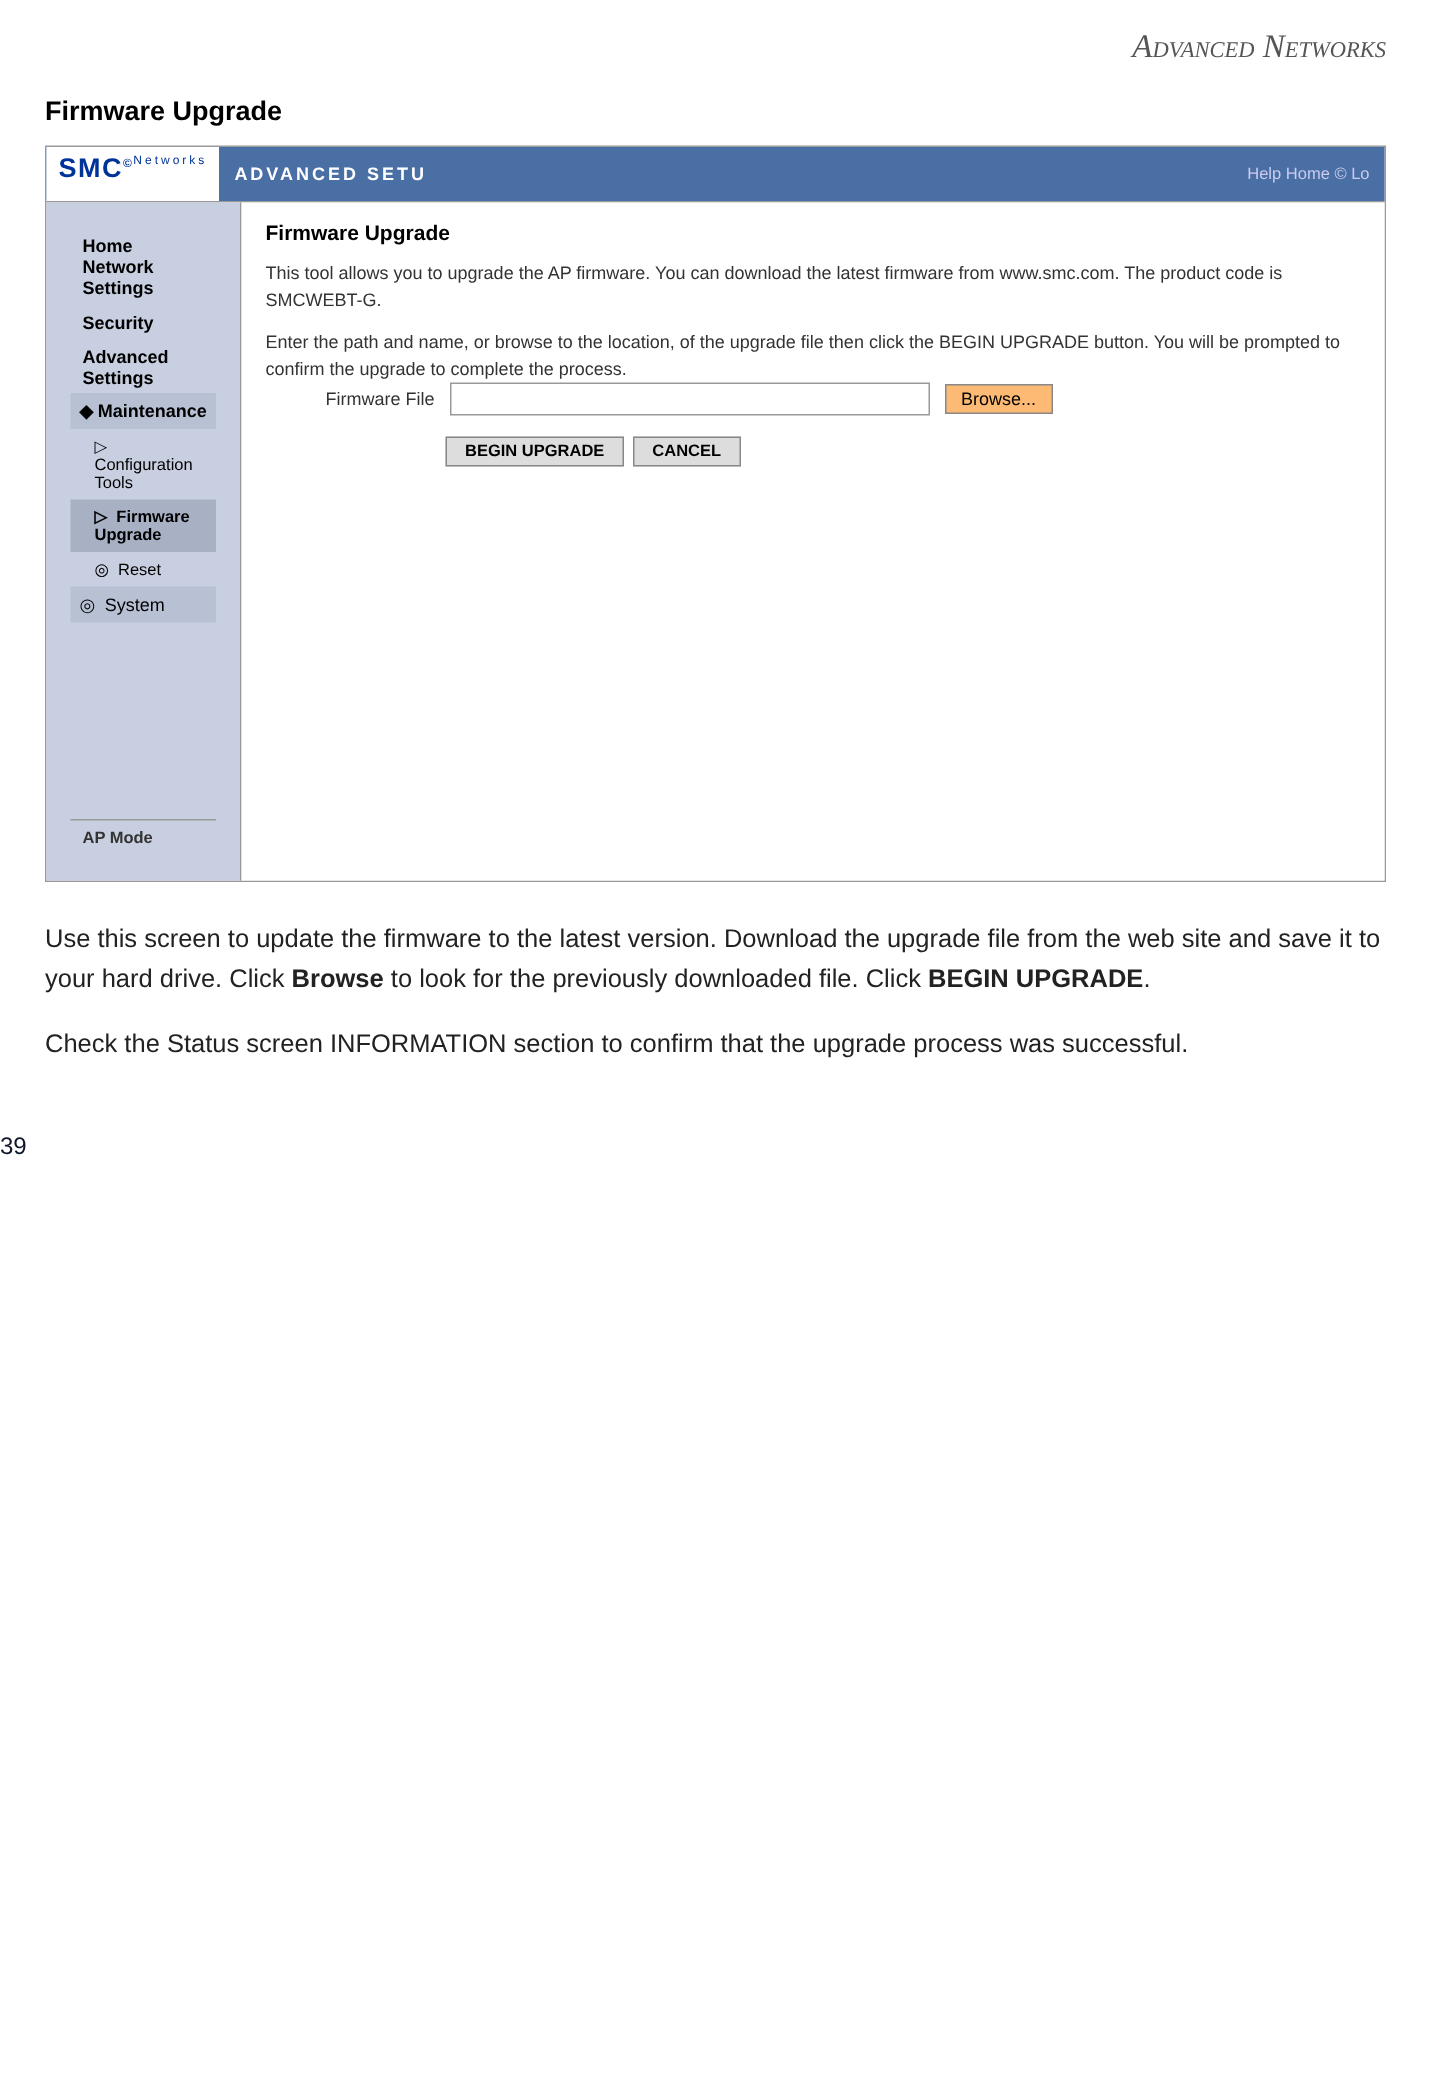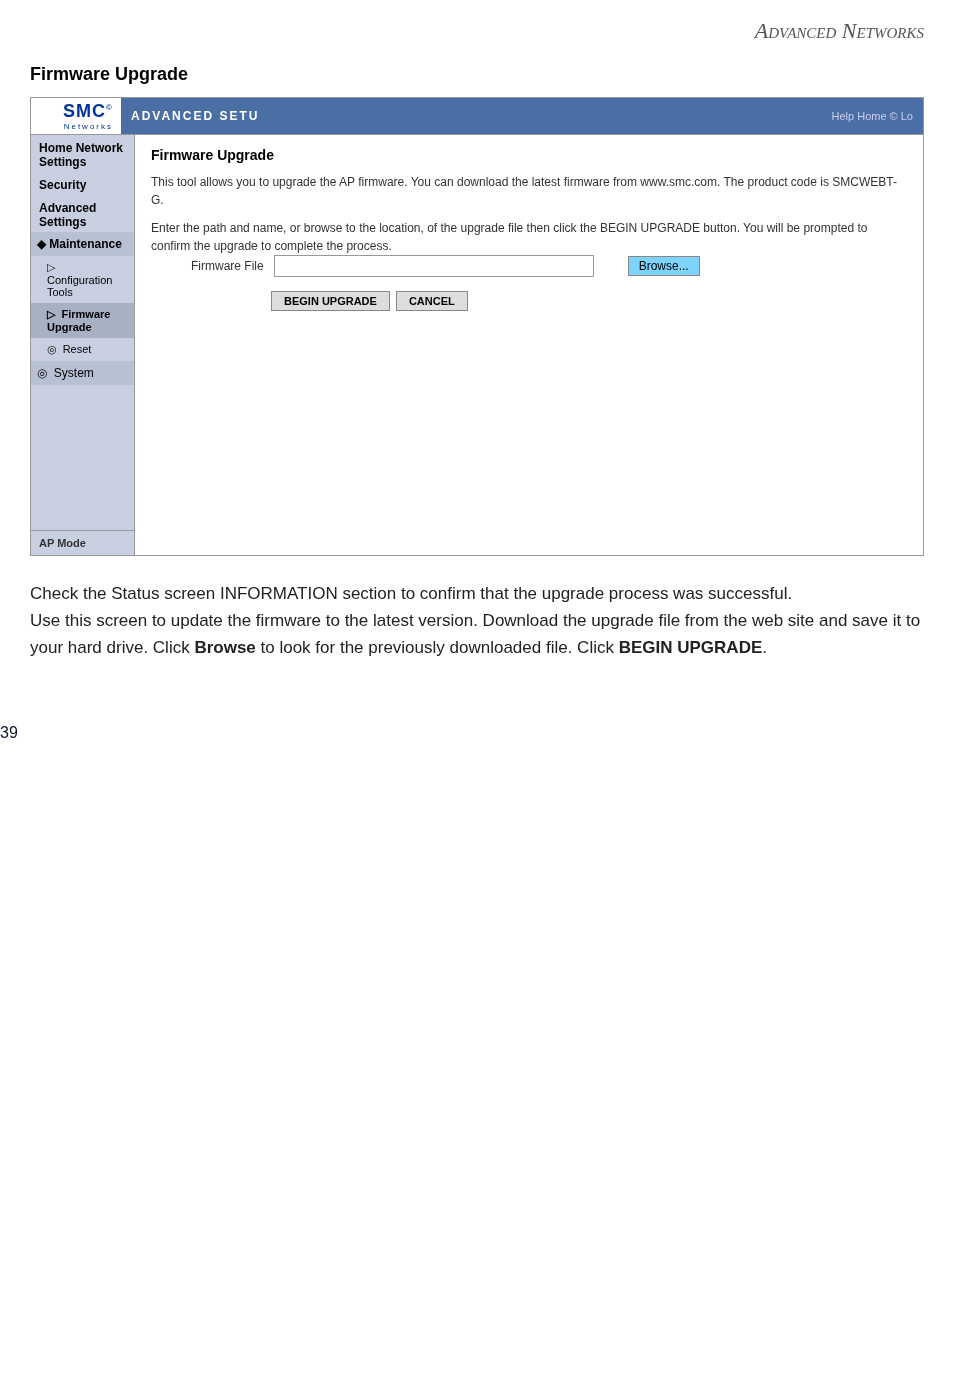--- a/index.html
+++ b/index.html
@@ -47,22 +47,22 @@
     .panel-topbar {
       background: #4a6fa5;
       display: flex;
       align-items: stretch;
       height: 36px;
     }
     .panel-logo {
       background: #fff;
       padding: 4px 8px;
       display: flex;
-      flex-direction: column;
-      align-items: flex-end;
+      flex-direction: row;
+      align-items: flex-start;
       justify-content: center;
       min-width: 90px;
     }
     .logo-smc {
       font-size: 18px;
       font-weight: bold;
       color: #003399;
       letter-spacing: 1px;
     }
     .logo-smc sup {
@@ -99,24 +99,24 @@
 
     
     .panel-body {
       display: flex;
       flex: 1;
       border-top: 1px solid #999;
     }
 
     
     .sidebar {
-      width: 104px;
+      width: 130px;
       background: #c8cfe0;
       border-right: 1px solid #999;
-      padding: 0;
+      padding: 16px;
       min-height: 420px;
     }
     .sidebar-item {
       padding: 5px 8px;
       font-size: 12px;
       color: #000;
       cursor: pointer;
       border-bottom: none;
     }
     .sidebar-item.active {
@@ -183,25 +183,24 @@
     }
     .firmware-input {
       border: 1px solid #999;
       padding: 2px 4px;
       font-size: 12px;
       width: 320px;
       height: 22px;
     }
     .browse-button {
       border: 1px solid #888;
-      background: #7dd3fc;
+      background: #fdba74;
       padding: 2px 10px;
       font-size: 12px;
       cursor: pointer;
-      margin-left: 24px;
     }
 
     
     .action-buttons {
       display: flex;
       gap: 6px;
       padding-left: 120px;
       margin-top: 6px;
     }
     .btn {
@@ -321,25 +320,25 @@
       <div class="action-buttons">
         <button class="btn">BEGIN UPGRADE</button>
         <button class="btn">CANCEL</button>
       </div>
     </div>
 
   </div>
 </div>
 
 <div class="desc-text">
-  <p>
-    Check the Status screen INFORMATION section to confirm that
-    the upgrade process was successful.
-  </p>
   <p style="margin-bottom: 16px;">
     Use this screen to update the firmware to the latest version.
     Download the upgrade file from the web site and save it to your
     hard drive. Click <strong>Browse</strong> to look for the previously downloaded
     file. Click <strong>BEGIN UPGRADE</strong>.
   </p>
+  <p>
+    Check the Status screen INFORMATION section to confirm that
+    the upgrade process was successful.
+  </p>
 </div>
 
 <div class="page-number">39</div>
 
 </body></html>

